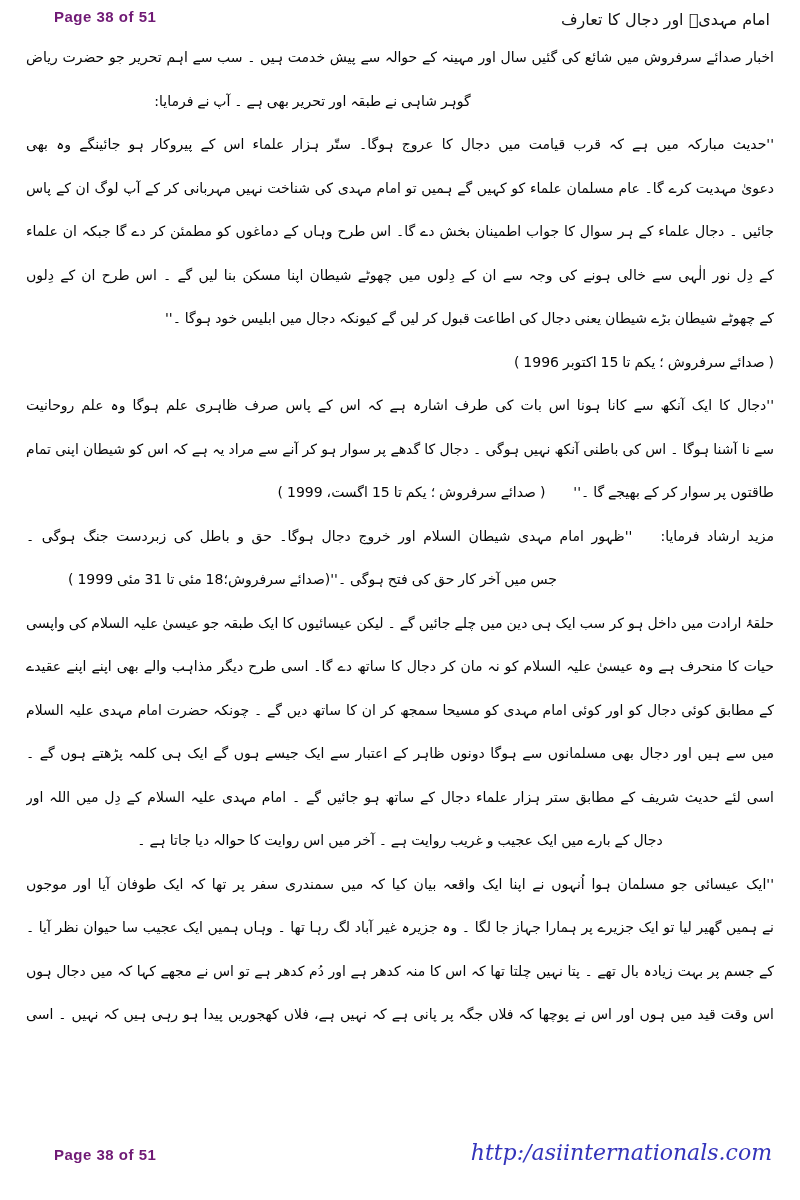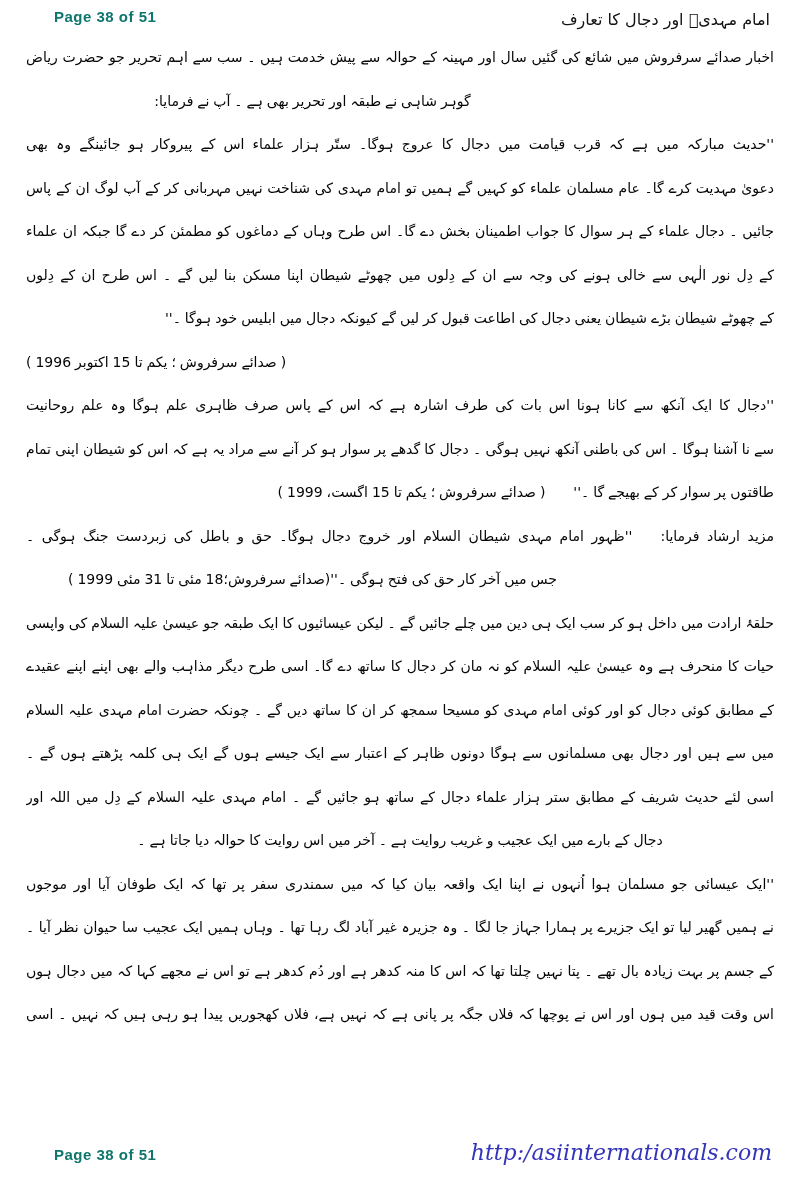--- a/index.html
+++ b/index.html
@@ -4,38 +4,38 @@
 <style>
   html,body { margin:0; padding:0; background:#ffffff; }
   .page {
     position:relative; width:800px; height:1200px; background:#ffffff;
     color:#000; overflow:hidden;
     font-family:"DejaVu Sans", sans-serif;
   }
   
   .pagelabel {
     font-family:"Liberation Sans", sans-serif;
-    font-weight:bold; font-size:15px; letter-spacing:0.5px; color:#0f766e;
+    font-weight:bold; font-size:15px; letter-spacing:0.5px; color:#701a75;
     white-space:nowrap;
     text-align:center;
   }
   .header { position:absolute; top:8px; left:54px; right:30px;
             display:flex; justify-content:space-between; align-items:flex-start; }
   .header-title { direction:rtl; font-size:16px; color:#111; padding-top:2px;
                   font-family:"DejaVu Sans", sans-serif; }
   
   .body { position:absolute; top:36px; left:26px; width:748px; }
   .line {
     direction:rtl; height:43.5px; line-height:43.5px;
     font-size:14px; word-spacing:-0.5px; overflow:hidden;
     font-family:"DejaVu Sans", sans-serif; color:#050505;
   }
   .justify { text-align:justify; text-align-last:justify; }
   .right   { text-align:right; }
-  .left    { text-align:left; }
+  .left    { text-align:right; }
   .center  { text-align:center; }
   .center-shift { text-align:center; margin-right:175px; }
   
   .footer { position:absolute; top:1140px; left:54px; right:28px;
             display:flex; justify-content:space-between; align-items:baseline; }
   .site-url {
     font-family:"DejaVu Serif", serif; font-style:italic;
     font-size:22px; color:#3333bb; text-decoration:none; white-space:nowrap;
   }
 </style>

